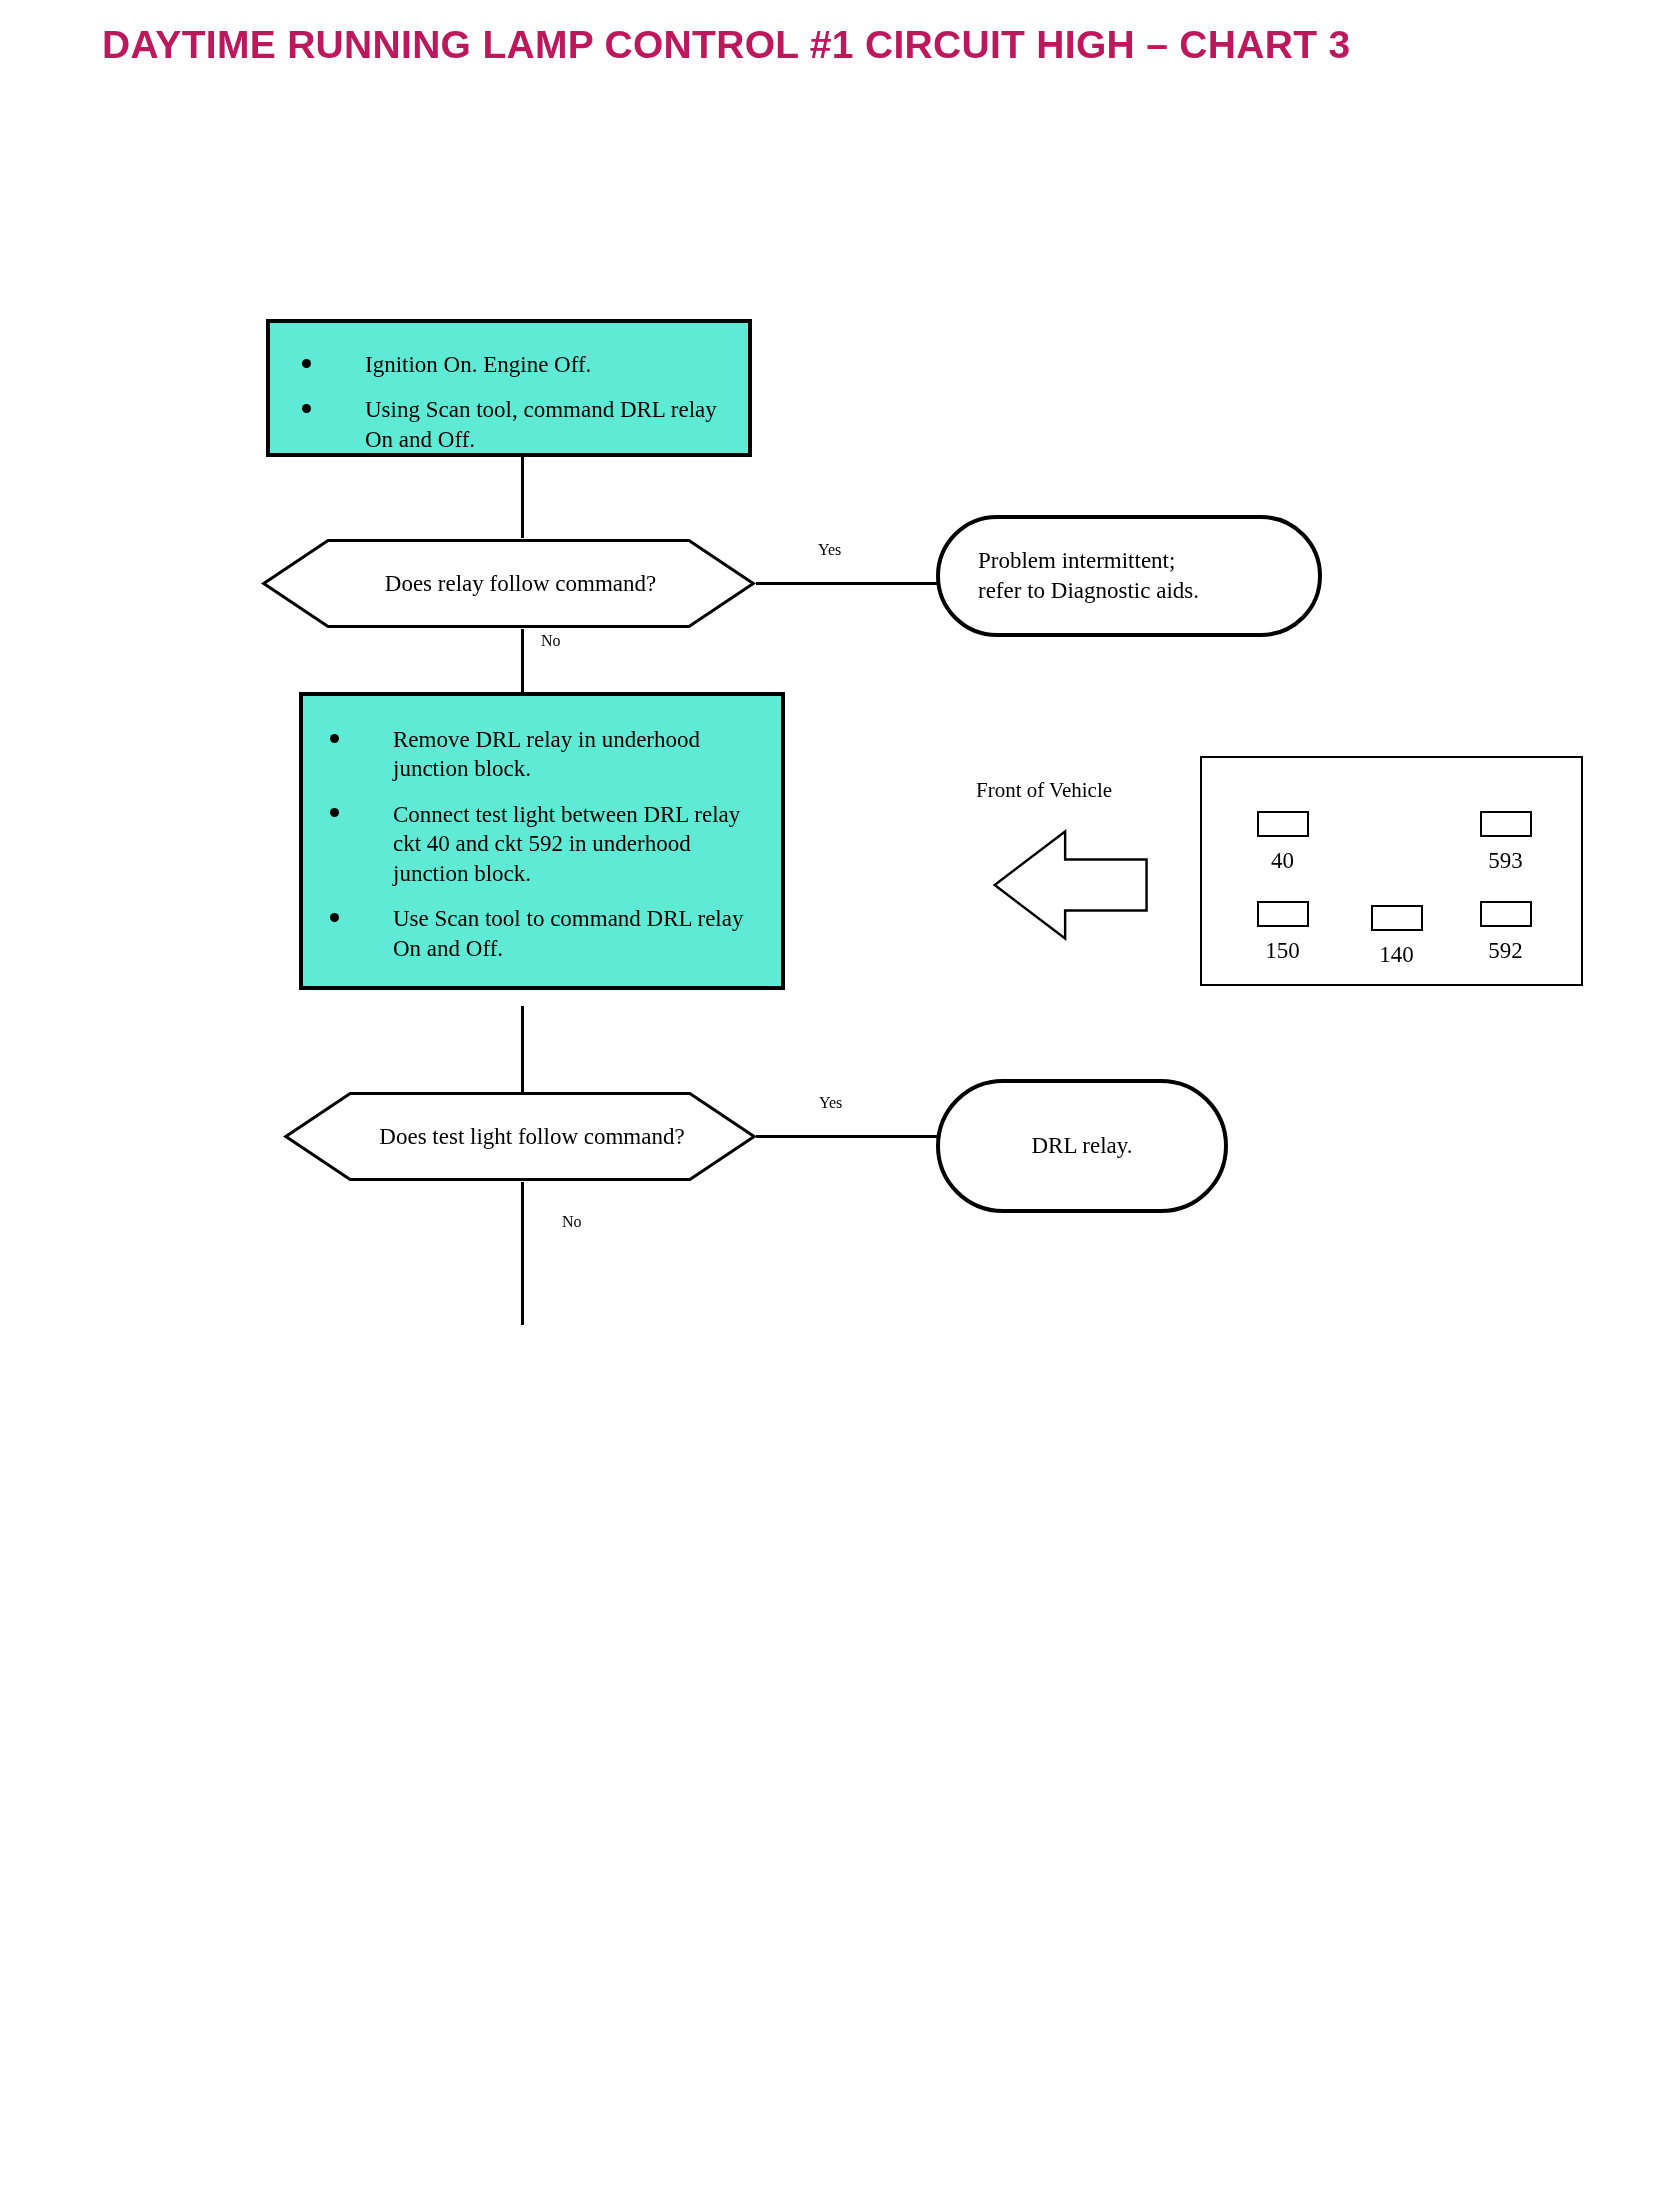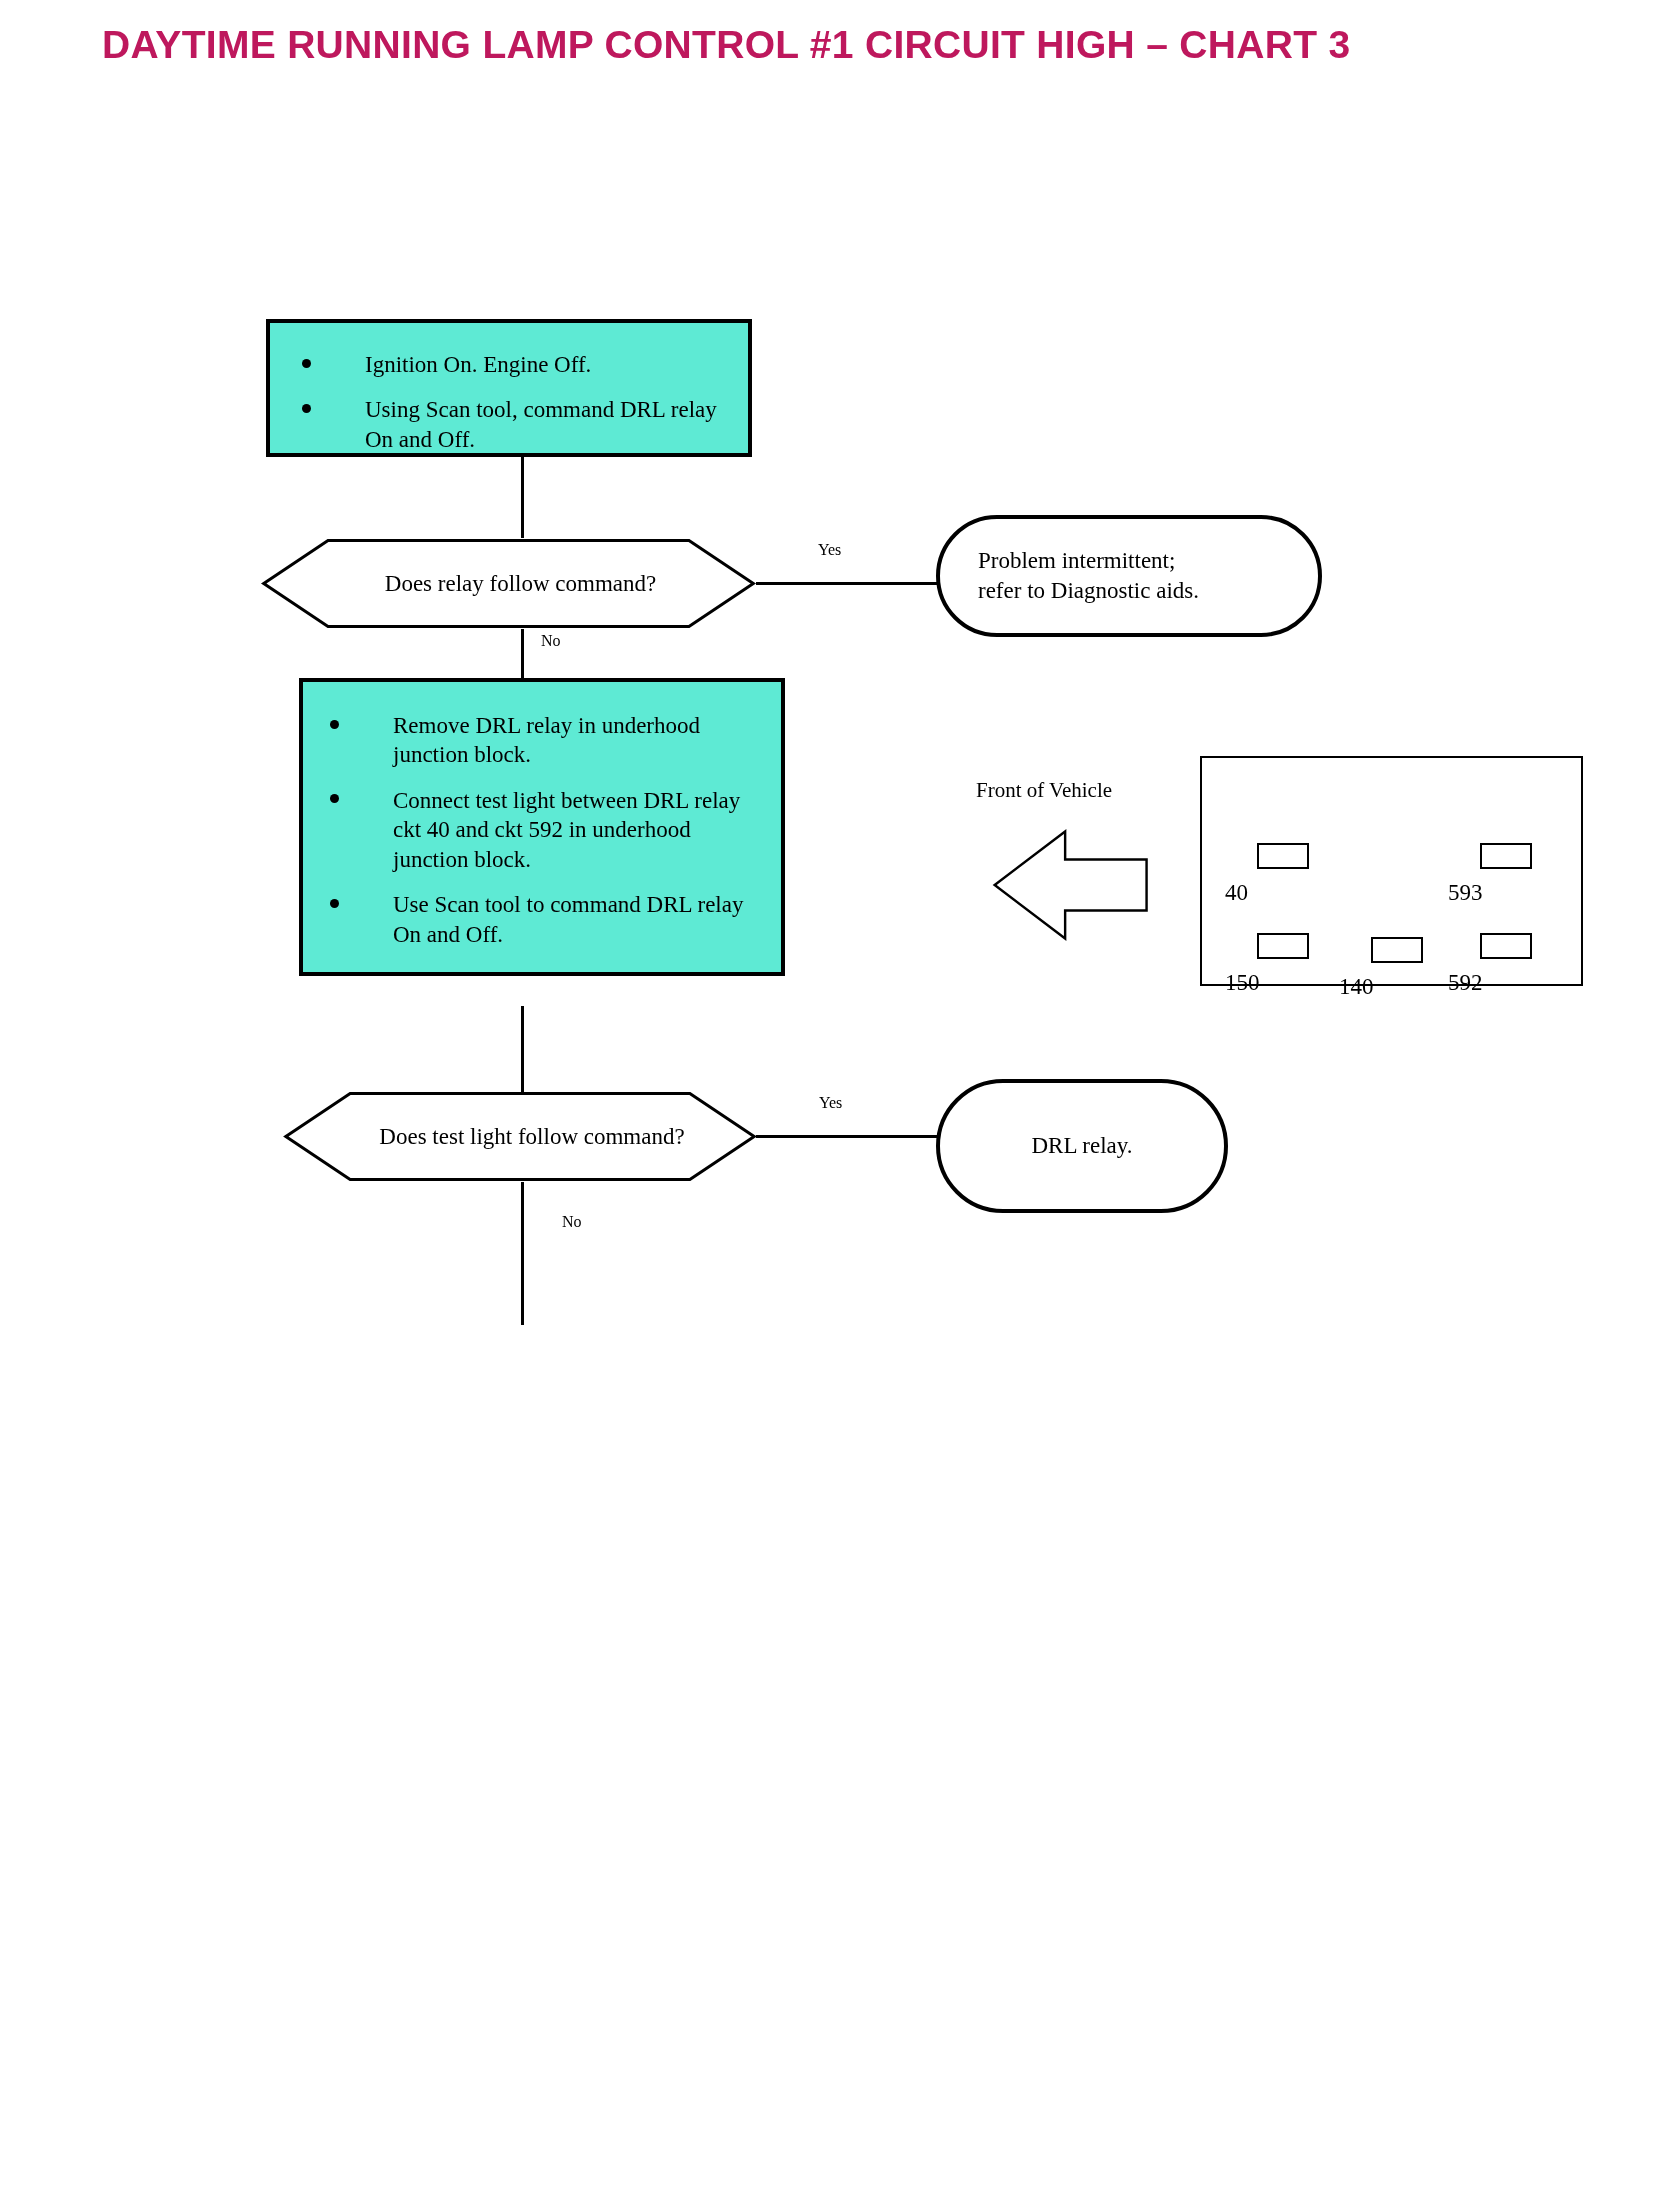--- a/index.html
+++ b/index.html
@@ -125,22 +125,21 @@
 
   
   #pinout-panel {
     position: absolute;
     border: 2.4px solid #000000;
     background: #ffffff;
     box-sizing: border-box;
   }
   .pin-cell {
     position: absolute;
-    text-align: left;
-    margin-top: 32px;
+    text-align: center;
   }
   .pin-slot {
     width: 52px;
     height: 25.5px;
     border: 2.4px solid #000000;
     background: #ffffff;
     box-sizing: border-box;
     margin: 0 auto;
   }
   .pin-label {
@@ -193,21 +192,21 @@
   <div class="conn-v" style="left:521px; top:629px; height:79px;"></div>
   <div class="edge-label" style="left:541px; top:632px;">No</div>
 
   <div class="terminator" style="left:936px; top:515px; width:386px; height:122px; border-radius:61px;">
     <div class="term-text">
       <div>Problem intermittent;</div>
       <div>refer to Diagnostic aids.</div>
     </div>
   </div>
 
-  <div class="process-box" style="left:299px; top:678px; width:486px; height:298px;">
+  <div class="process-box" style="left:299px; top:692px; width:486px; height:298px;">
     <ul class="bullet-list" style="margin:29px 0 0 27px; width:438px;">
       <li>
         <span class="bullet-dot"></span>
         <span>Remove DRL relay in underhood junction block.</span>
       </li>
       <li>
         <span class="bullet-dot"></span>
         <span>Connect test light between DRL relay ckt 40 and ckt 592  in underhood junction block.</span>
       </li>
       <li>

